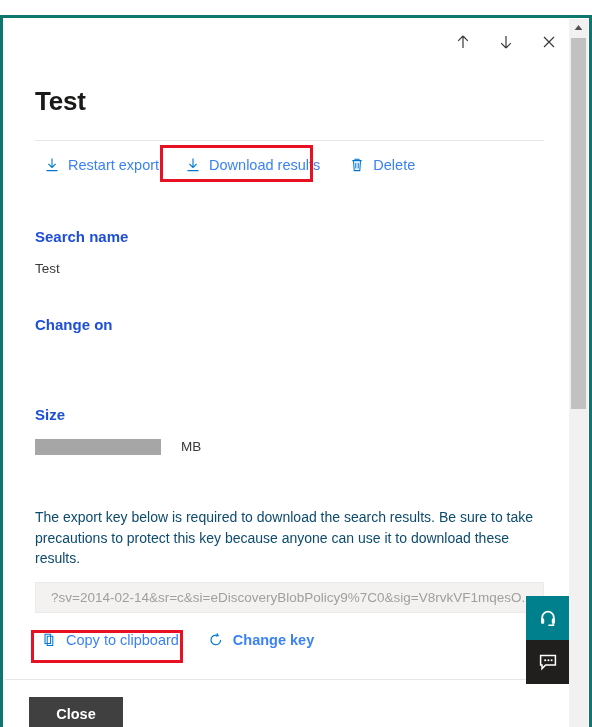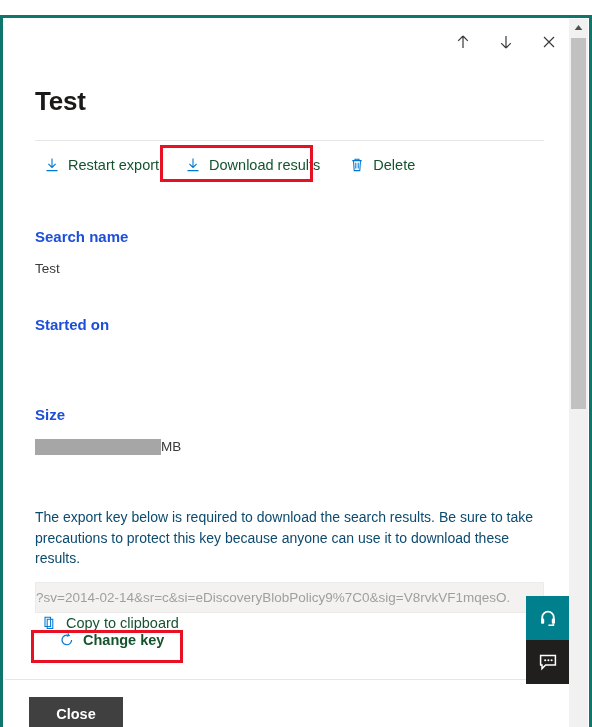--- a/index.html
+++ b/index.html
@@ -86,21 +86,21 @@
     height: 30px;
     display: flex;
     align-items: center;
   }
   .cmd {
     display: flex;
     align-items: center;
     height: 30px;
     padding: 0 8px;
     cursor: pointer;
-    color: #14532d;
+    color: #3b82f6;
     font-size: 14.5px;
     white-space: nowrap;
   }
   .cmd .cicon {
     width: 17px;
     height: 17px;
     margin-right: 8px;
     display: flex;
     align-items: center;
     justify-content: center;
@@ -136,20 +136,21 @@
 
   #field-search-name { top: 208px; }
   #field-started-on  { top: 296px; }
   #field-size        { top: 386px; }
   #field-export-key  { top: 475px; width: 512px; }
 
   .size-row {
     display: flex;
     align-items: center;
     margin-top: 13px;
+    gap: 20px;
   }
   .redaction {
     display: inline-block;
     width: 126px;
     height: 16px;
     background: #a6a6a6;
   }
   .size-unit {
     font-size: 13.5px;
     color: #3b3a39;
@@ -177,30 +178,30 @@
     overflow: hidden;
   }
   .keyfield input {
     border: 0;
     outline: 0;
     background: transparent;
     font-family: "Liberation Sans", sans-serif;
     font-size: 13.5px;
     color: #a19f9d;
     width: 100%;
-    padding: 0 0;
+    padding: 0 15px;
     white-space: nowrap;
     text-overflow: clip;
   }
 
   .keyactions {
-    margin-top: 2px;
-    display: flex;
+    margin-top: 14px;
+    display: flex;
+    align-items: center;
     height: 26px;
-    flex-direction: column;
   }
   .keyactions .cmd { font-size: 14.5px; padding: 0 6px; }
   .keyactions .cmd.second { margin-left: 17px; font-weight: bold; }
 
   
   .divider-bottom {
     position: absolute;
     left: 1px;
     top: 660px;
     width: 571px;
@@ -327,21 +328,21 @@
         <span>Delete</span>
       </div>
     </div>
 
     <div class="field" id="field-search-name">
       <div class="field-label">Search name</div>
       <div class="field-value">Test</div>
     </div>
 
     <div class="field" id="field-started-on">
-      <div class="field-label">Started on</div>
+      <div class="field-label">Change on</div>
     </div>
 
     <div class="field" id="field-size">
       <div class="field-label">Size</div>
       <div class="size-row">
         <span class="redaction"></span>
         <span class="size-unit">MB</span>
       </div>
     </div>
 

